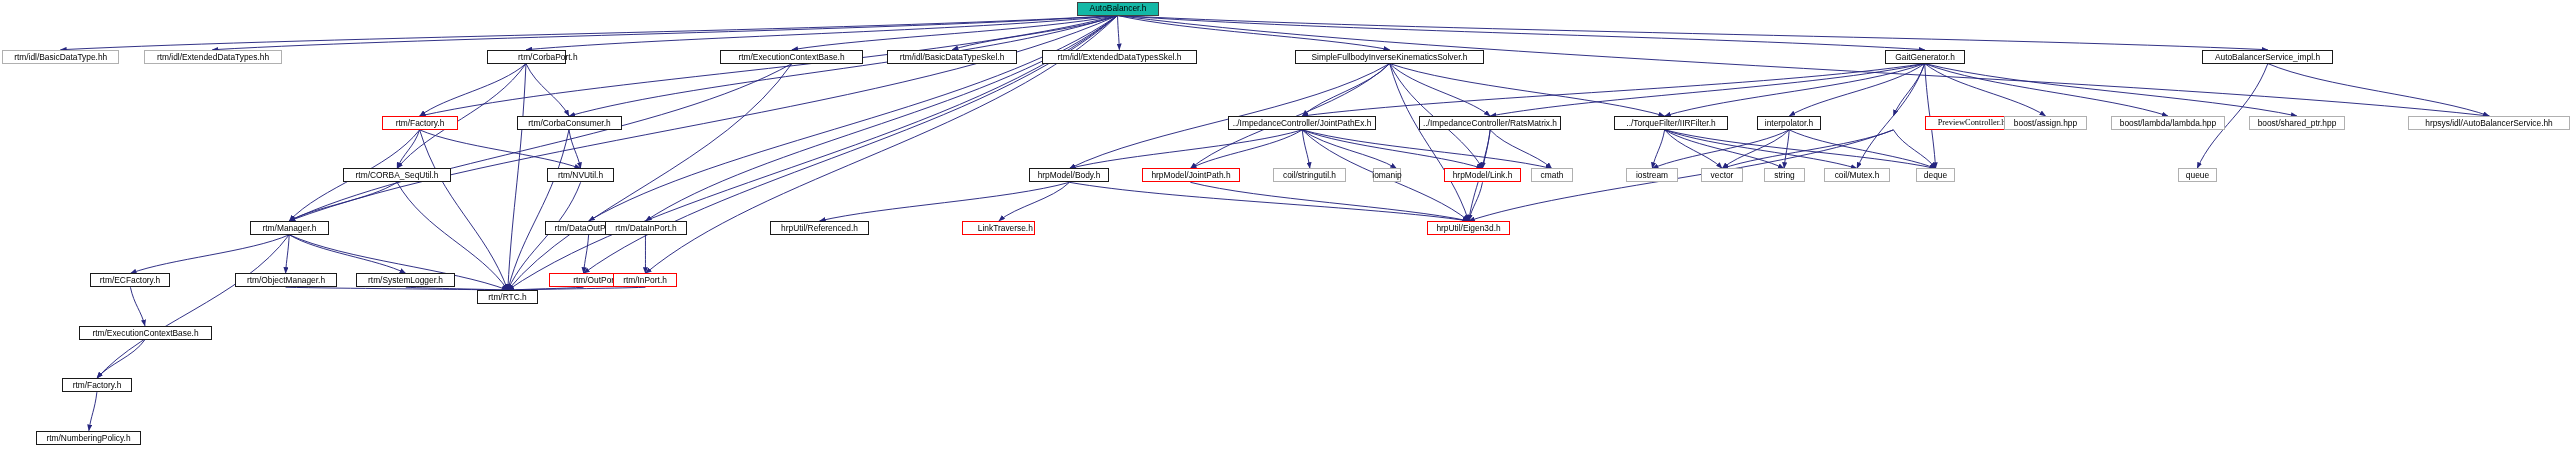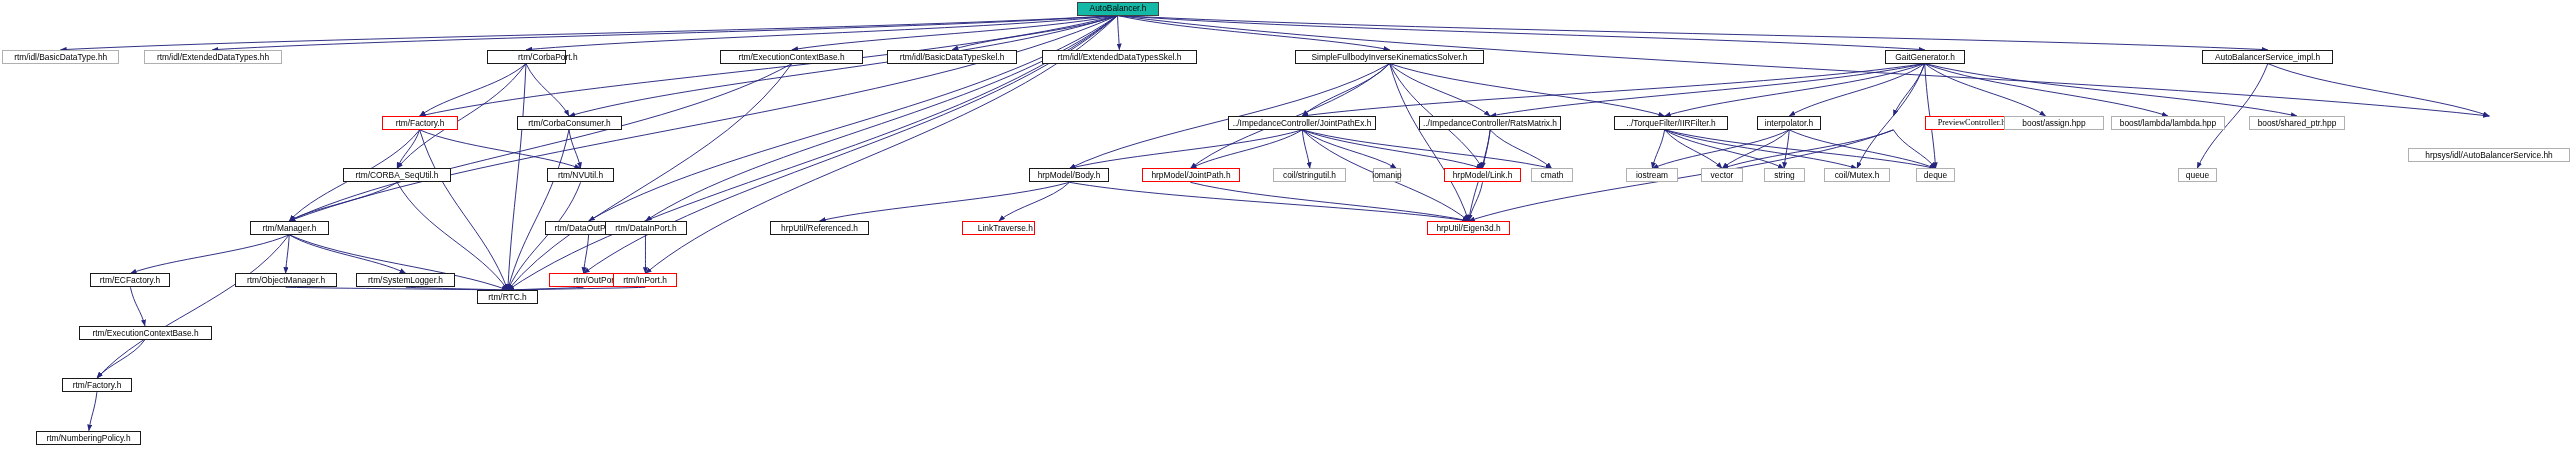--- a/index.html
+++ b/index.html
@@ -208,30 +208,30 @@
       </div>
       <div class="node solid" style="left: 1614px; top: 116px; width: 114px;">
         <span>../TorqueFilter/IIRFilter.h</span>
       </div>
       <div class="node solid" style="left: 1757px; top: 116px; width: 64px;">
         <span>interpolator.h</span>
       </div>
       <div class="node redbox" style="left: 1925px; top: 116px; width: 93px; font-family: Liberation Serif, serif;">
         <span>PreviewController.h</span>
       </div>
-      <div class="node grayed" style="left: 2004px; top: 116px; width: 100px;">
+      <div class="node grayed" style="left: 2004px; top: 116px; width: 83px;">
         <span>boost/assign.hpp</span>
       </div>
       <div class="node grayed" style="left: 2111px; top: 116px; width: 114px;">
         <span>boost/lambda/lambda.hpp</span>
       </div>
       <div class="node grayed" style="left: 2249px; top: 116px; width: 96px;">
         <span>boost/shared_ptr.hpp</span>
       </div>
-      <div class="node grayed" style="left: 2408px; top: 116px; width: 162px; margin-top: 32px;">
+      <div class="node grayed" style="left: 2408px; top: 116px; width: 162px;">
         <span>hrpsys/idl/AutoBalancerService.hh</span>
       </div>
       <div class="node solid" style="left: 343px; top: 168px; width: 108px;">
         <span>rtm/CORBA_SeqUtil.h</span>
       </div>
       <div class="node solid" style="left: 547px; top: 168px; width: 67px;">
         <span>rtm/NVUtil.h</span>
       </div>
       <div class="node solid" style="left: 1029px; top: 168px; width: 80px;">
         <span>hrpModel/Body.h</span>

